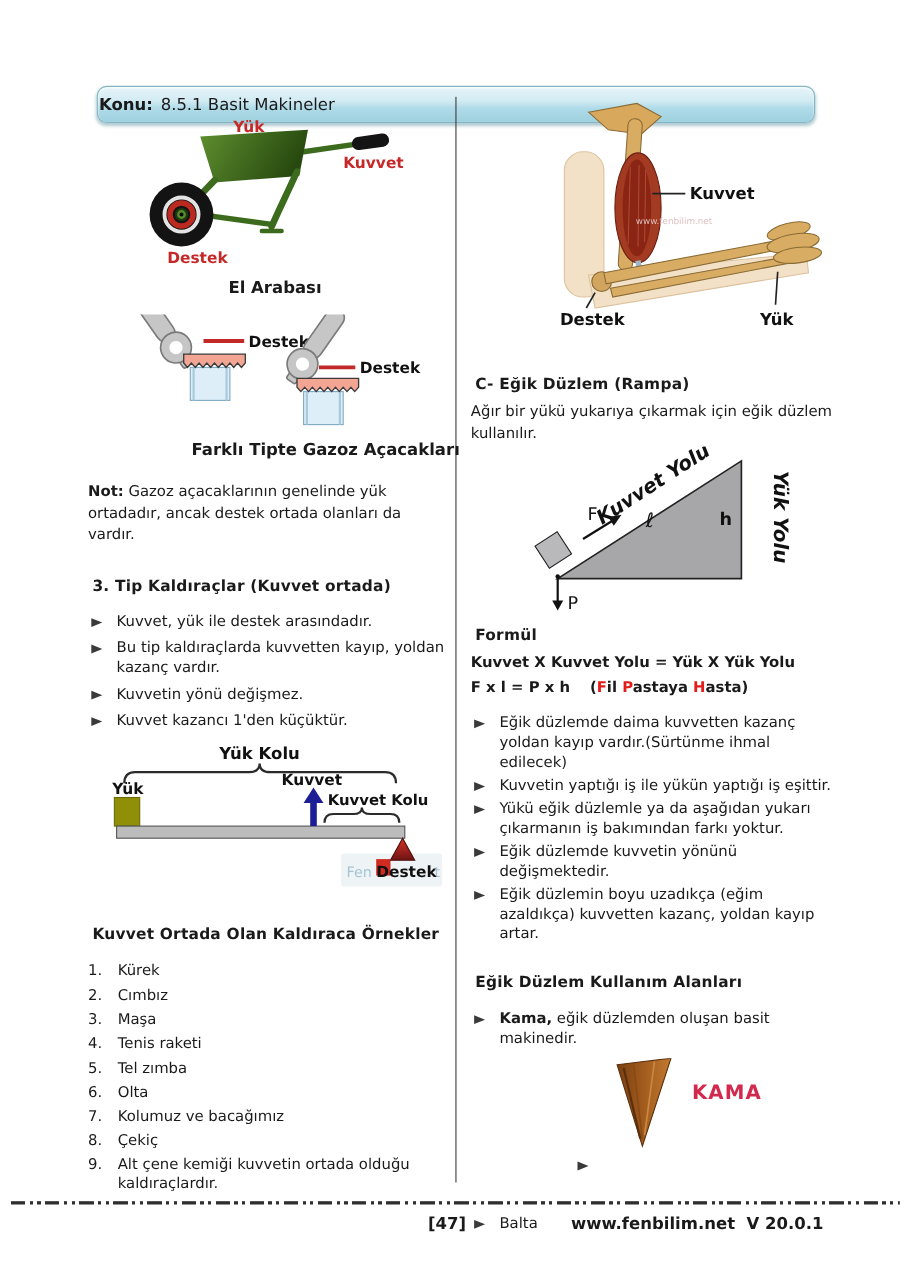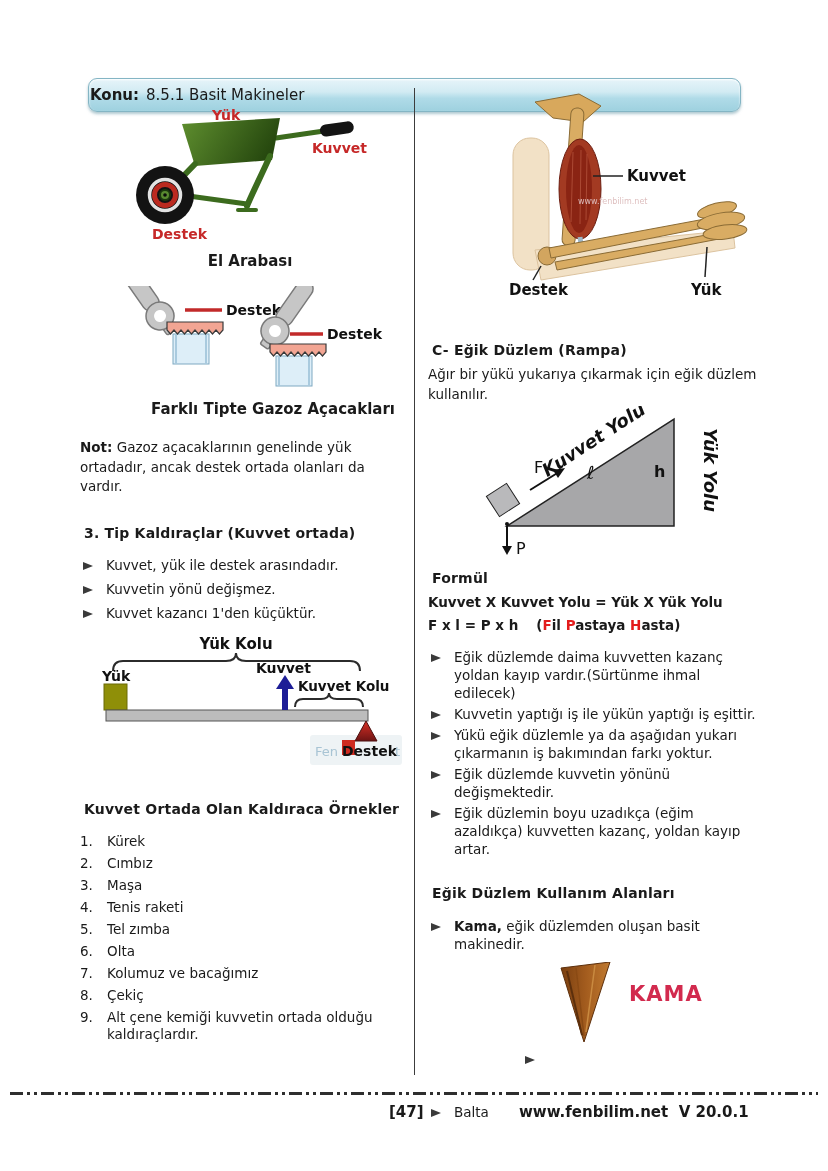--- a/index.html
+++ b/index.html
@@ -47,21 +47,21 @@
 
   svg text { font-family:"DejaVu Sans","Liberation Sans",sans-serif; }
   .svg-red { fill:#c62828; font-weight:bold; font-size:14px; }
   .svg-black-b { fill:#111; font-weight:bold; font-size:14px; }
 
   .formula-b { font-size:13.5px; font-weight:bold; margin:0 0 7px 0; }
   .mnemonic { margin-left:18px;margin-top:18px; }
   .red-ch { color:#e31b1b; }
 
   .kama-row { display:flex; align-items:center; margin-left:125px; }
-  .kama-label { color:#d22a4e; font-weight:bold; font-size:21px; letter-spacing:1px; margin-left:14px; margin-top:-18px; }
+  .kama-label { color:#d22a4e; font-weight:bold; font-size:18px; letter-spacing:1px; margin-left:14px; margin-top:-18px; }
 
   .footer-line { position:absolute; left:10px; right:10px; top:1092px; height:3px;
     background:repeating-linear-gradient(90deg,#2e2e2e 0 13px, transparent 13px 17px, #2e2e2e 17px 20px, transparent 20px 24px, #2e2e2e 24px 27px, transparent 27px 31px); }
   .footer-pg   { position:absolute; left:389px; top:1103px; font-size:15px; font-weight:bold; }
   .footer-site { position:absolute; left:519px; top:1103px; font-size:15px; font-weight:bold; white-space:pre; }
 </style>
 </head>
 <body>
 
 <div class="page">
@@ -131,32 +131,33 @@
         </g>
         <g>
           <rect x="158" y="70" width="36" height="30" fill="#ddeef8" stroke="#7fa9c2"></rect>
           <line x1="161" y1="70" x2="161" y2="100" stroke="#a9cade" stroke-width="2"></line>
           <line x1="191" y1="70" x2="191" y2="100" stroke="#a9cade" stroke-width="2"></line>
           <path d="M152,58 h56 v8 l-3.5,4 -3.5,-4 -3.5,4 -3.5,-4 -3.5,4 -3.5,-4 -3.5,4 -3.5,-4 -3.5,4 -3.5,-4 -3.5,4 -3.5,-4 -3.5,4 -3.5,-4 -3.5,4 -3.5,-4 z" fill="#f2a593" stroke="#3a3a3a" stroke-width="1.2"></path>
         </g>
         <line x1="172" y1="48" x2="205" y2="48" stroke="#c22a2a" stroke-width="3.5"></line>
         <text x="209" y="53" class="svg-black-b">Destek</text>
       </svg>
-      <figcaption class="fig-caption" style="text-align:center; margin:6px 0 0 10px;">Farklı Tipte Gazoz Açacakları</figcaption>
+      <figcaption class="fig-caption" style="text-align:right; margin:6px 0 0 10px;">Farklı Tipte Gazoz Açacakları</figcaption>
     </figure>
 
     <p class="body-text" style="margin-top:20px;">
       <b>Not:</b>
       <span>Gazoz açacaklarının genelinde yük ortadadır, ancak destek ortada olanları da vardır.</span>
     </p>
 
     <h3 class="doc-h" style="margin-top:28px;">3. Tip Kaldıraçlar (Kuvvet ortada)</h3>
 
     <ul class="arrow-list" style="margin-top:16px;">
       <li><span>Kuvvet, yük ile destek arasındadır.</span></li>
+      <li><span>Bu tip kaldıraçlarda kuvvetten kayıp, yoldan kazanç vardır.</span></li>
       <li><span>Kuvvetin yönü değişmez.</span></li>
       <li><span>Kuvvet kazancı 1'den küçüktür.</span></li>
     </ul>
 
     <figure style="margin:14px 0 0 -4px; width:330px;">
       <svg width="330" height="134" viewBox="0 0 330 134">
         <defs>
           <linearGradient id="gf" x1="0" y1="0" x2="0" y2="1">
             <stop offset="0" stop-color="#d93025"></stop>
               <stop offset="1" stop-color="#6d1414"></stop>

